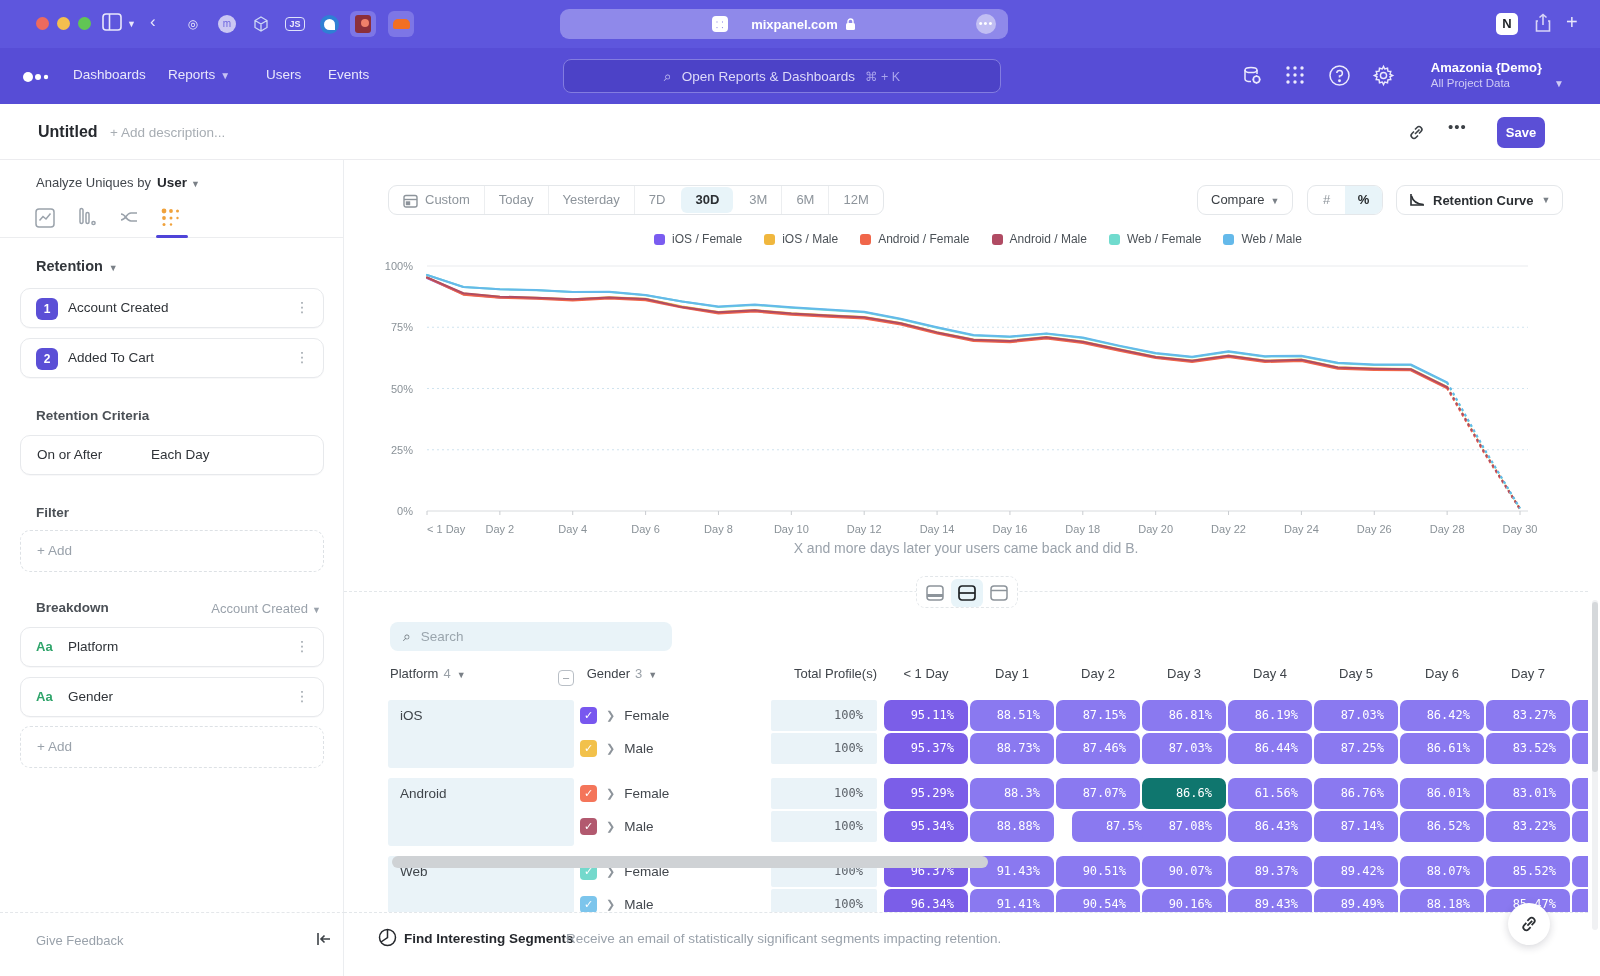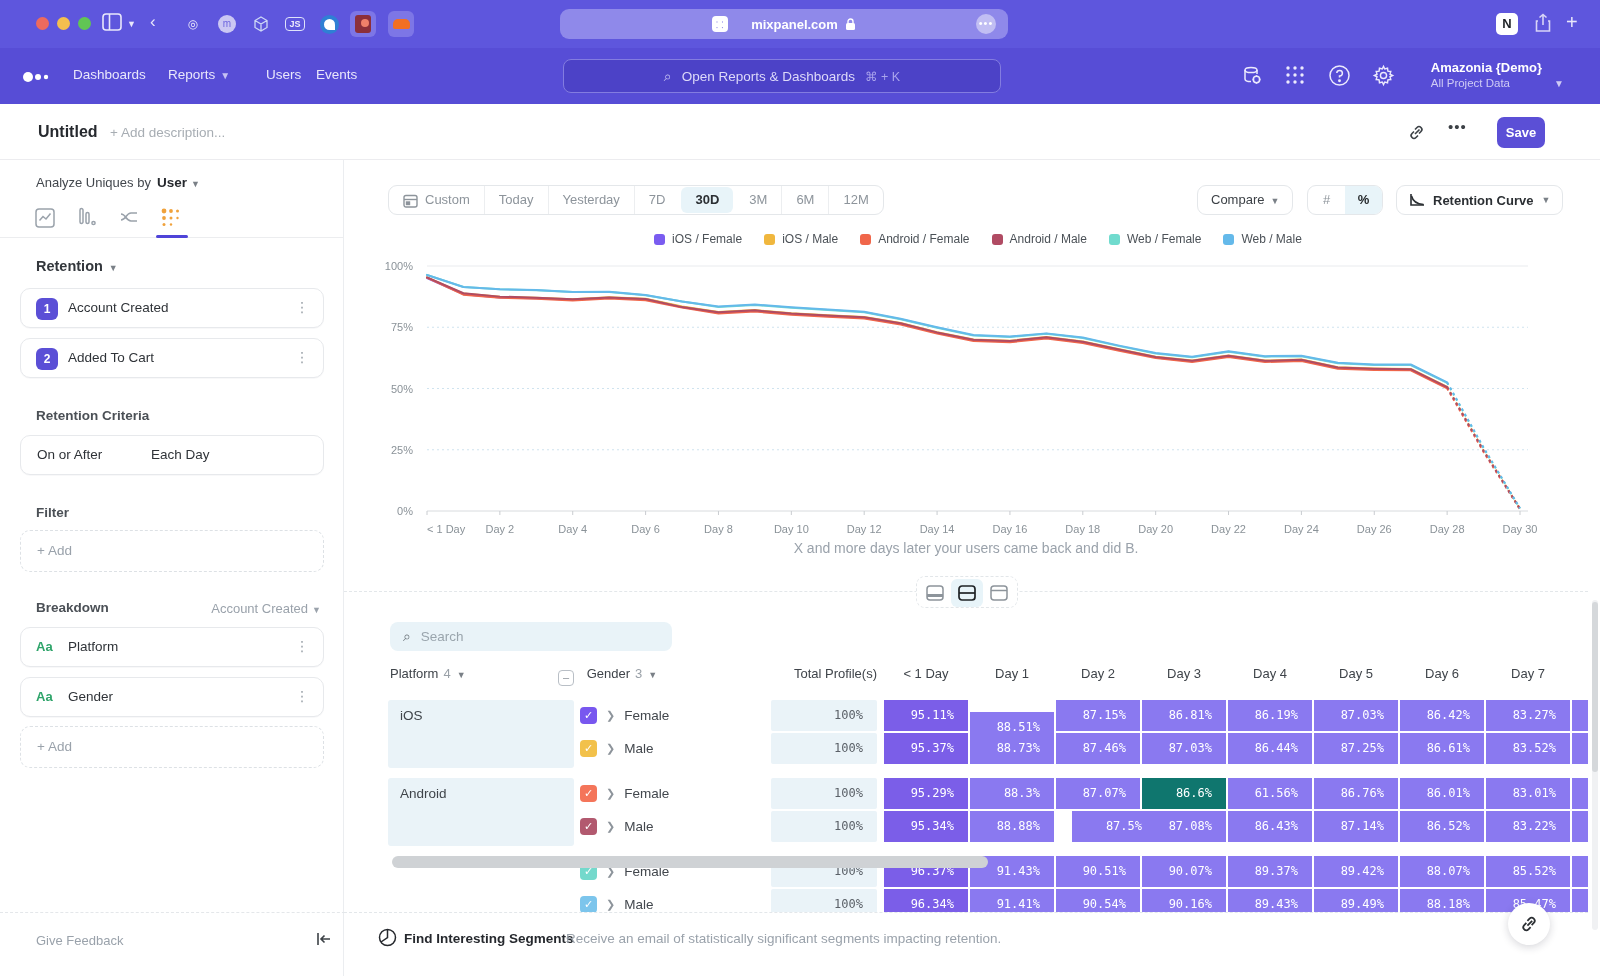--- a/index.html
+++ b/index.html
@@ -104,21 +104,21 @@
   #gender-cb { display:inline-block; width:16px; height:16px; border:1.5px solid #b9bfc6; border-radius:4px; color:#8d949b; font-size:11px; line-height:13px; text-align:center; vertical-align:-3px; margin-right:9px; }
   #groups { position:absolute; left:0; top:100px; width:1244px; }
   .grp { position:relative; margin-bottom:8px; }
   .plat-cell { position:absolute; left:44px; top:0; width:186px; background:#eaf3f8; border-radius:3px; font-size:13.5px; color:#3f444a; padding:8px 0 0 12px; }
   .grow { position:relative; height:31px; margin-bottom:2px; }
   .gender-cell { position:absolute; left:236px; top:0; width:180px; height:31px; display:flex; align-items:center; gap:9px; }
   .cb { width:17px; height:17px; border-radius:4px; color:#fff; font-size:11px; text-align:center; line-height:17px; }
   .rchev { color:#8d949b; font-size:11px; }
   .glabel { font-size:13.5px; color:#42474d; }
   .total-cell { position:absolute; left:427px; top:0; width:106px; height:31px; background:#eaf3f8; border-radius:2px; font-family:"DejaVu Sans Mono",monospace; font-size:12px; color:#5b6168; text-align:right; line-height:31px; padding-right:14px; }
-  .dcell { position:absolute; top:0; width:84px; height:31px; font-family:"DejaVu Sans Mono",monospace; font-size:12px; color:#fff; text-align:right; line-height:31px; padding-right:14px; }
+  .dcell { position:absolute; top:0; width:84px; height:31px; font-family:"DejaVu Sans Mono",monospace; font-size:12px; color:#fff; text-align:right; line-height:31px; padding-right:14px;border-radius:7px; }
   #hscroll { position:absolute; left:48px; top:256px; width:596px; height:12px; background:#cfd2d5; border-radius:7px; }
   #vscroll-track { position:absolute; left:1248px; top:440px; width:6px; height:330px; background:#f0f1f3; border-radius:3px; }
   #vscroll-thumb { position:absolute; left:1248px; top:442px; width:6px; height:170px; background:#d5d8db; border-radius:3px; }
 
   
   #footer { position:absolute; left:0; top:752px; width:1244px; height:64px; border-top:1px dashed #e3e7ea; background:#fff; }
   #footer-ic { position:absolute; left:34px; top:15px; }
   #footer-title { position:absolute; left:60px; top:18px; font-size:13.5px; font-weight:bold; color:#26292e; }
   #footer-sub { position:absolute; left:222px; top:18px; font-size:13.5px; color:#9aa2ab; }
   #float-link { position:absolute; left:1164px; top:743px; width:42px; height:42px; background:#fff; border-radius:50%; box-shadow:0 2px 8px rgba(30,30,50,.18); display:flex; align-items:center; justify-content:center; font-size:15px; color:#2b2f33; }
@@ -189,21 +189,21 @@
   <div style="position:absolute;left:22px;top:22px">
     <svg width="30" height="14" viewBox="0 0 30 14">
         <circle cx="6" cy="7" r="5" fill="#fff"></circle>
         <circle cx="16" cy="7" r="3" fill="#fff"></circle>
         <circle cx="24" cy="7" r="2.2" fill="#fff"></circle>
       </svg>
   </div>
   <div class="nav-item" style="left:73px">Dashboards</div>
   <div class="nav-item" style="left:168px"><span>Reports</span><span class="nav-chev">▼</span></div>
   <div class="nav-item" style="left:266px">Users</div>
-  <div class="nav-item" style="left:316px">Events</div>
+  <div class="nav-item" style="left:328px">Events</div>
 
   <div id="nav-search">
     <span class="q">⌕</span>
     <span class="ph">Open Reports &amp; Dashboards</span>
     <span class="kbd">⌘ + K</span>
   </div>
 
   <div class="appbar-ic" style="left:1240px">
     <svg width="24" height="24" viewBox="0 0 24 24" fill="none" stroke="#eceafd" stroke-width="1.5">
         <ellipse cx="11" cy="6" rx="6" ry="2.6"></ellipse>
@@ -515,21 +515,21 @@
         <div class="grp" style="height: 70px;">
           <div class="plat-cell" style="height: 68px;">iOS</div>
           <div class="grow" style="position: absolute; left: 0px; right: 0px; top: 0px;">
       <div class="gender-cell">
         <span class="cb" style="background:#7857ef">✓</span>
         <span class="rchev">❯</span>
         <span class="glabel">Female</span>
       </div>
       <div class="total-cell">100%</div>
             <div class="dcell" style="left: 540px; background: rgb(123, 94, 232);">95.11%</div>
-            <div class="dcell" style="left: 626px; background: rgb(138, 121, 240); margin-top: 12px;">88.51%</div>
+            <div class="dcell" style="left: 626px; background: rgb(138, 121, 240);">88.51%</div>
             <div class="dcell" style="left: 712px; background: rgb(138, 121, 240);">87.15%</div>
             <div class="dcell" style="left: 798px; background: rgb(138, 121, 240);">86.81%</div>
             <div class="dcell" style="left: 884px; background: rgb(138, 121, 240);">86.19%</div>
             <div class="dcell" style="left: 970px; background: rgb(138, 121, 240);">87.03%</div>
             <div class="dcell" style="left: 1056px; background: rgb(138, 121, 240);">86.42%</div>
             <div class="dcell" style="left: 1142px; background: rgb(138, 121, 240);">83.27%</div>
             <div class="dcell" style="left: 1228px; background: rgb(138, 121, 240);"></div>
           </div>
           <div class="grow" style="position: absolute; left: 0px; right: 0px; top: 33px;">
       <div class="gender-cell">
@@ -580,20 +580,21 @@
             <div class="dcell" style="left: 712px; background: rgb(138, 121, 240); margin-left: 16px;">87.5%</div>
             <div class="dcell" style="left: 798px; background: rgb(138, 121, 240);">87.08%</div>
             <div class="dcell" style="left: 884px; background: rgb(138, 121, 240);">86.43%</div>
             <div class="dcell" style="left: 970px; background: rgb(138, 121, 240);">87.14%</div>
             <div class="dcell" style="left: 1056px; background: rgb(138, 121, 240);">86.52%</div>
             <div class="dcell" style="left: 1142px; background: rgb(138, 121, 240);">83.22%</div>
             <div class="dcell" style="left: 1228px; background: rgb(138, 121, 240);"></div>
           </div>
         </div>
         <div class="grp" style="height: 70px;">
+          <div class="plat-cell" style="height: 68px;">Web</div>
           <div class="grow" style="position: absolute; left: 0px; right: 0px; top: 0px;">
       <div class="gender-cell">
         <span class="cb" style="background:#74d9cc">✓</span>
         <span class="rchev">❯</span>
         <span class="glabel">Female</span>
       </div>
       <div class="total-cell">100%</div>
             <div class="dcell" style="left: 540px; background: rgb(123, 94, 232);">96.37%</div>
             <div class="dcell" style="left: 626px; background: rgb(138, 121, 240);">91.43%</div>
             <div class="dcell" style="left: 712px; background: rgb(138, 121, 240);">90.51%</div>

